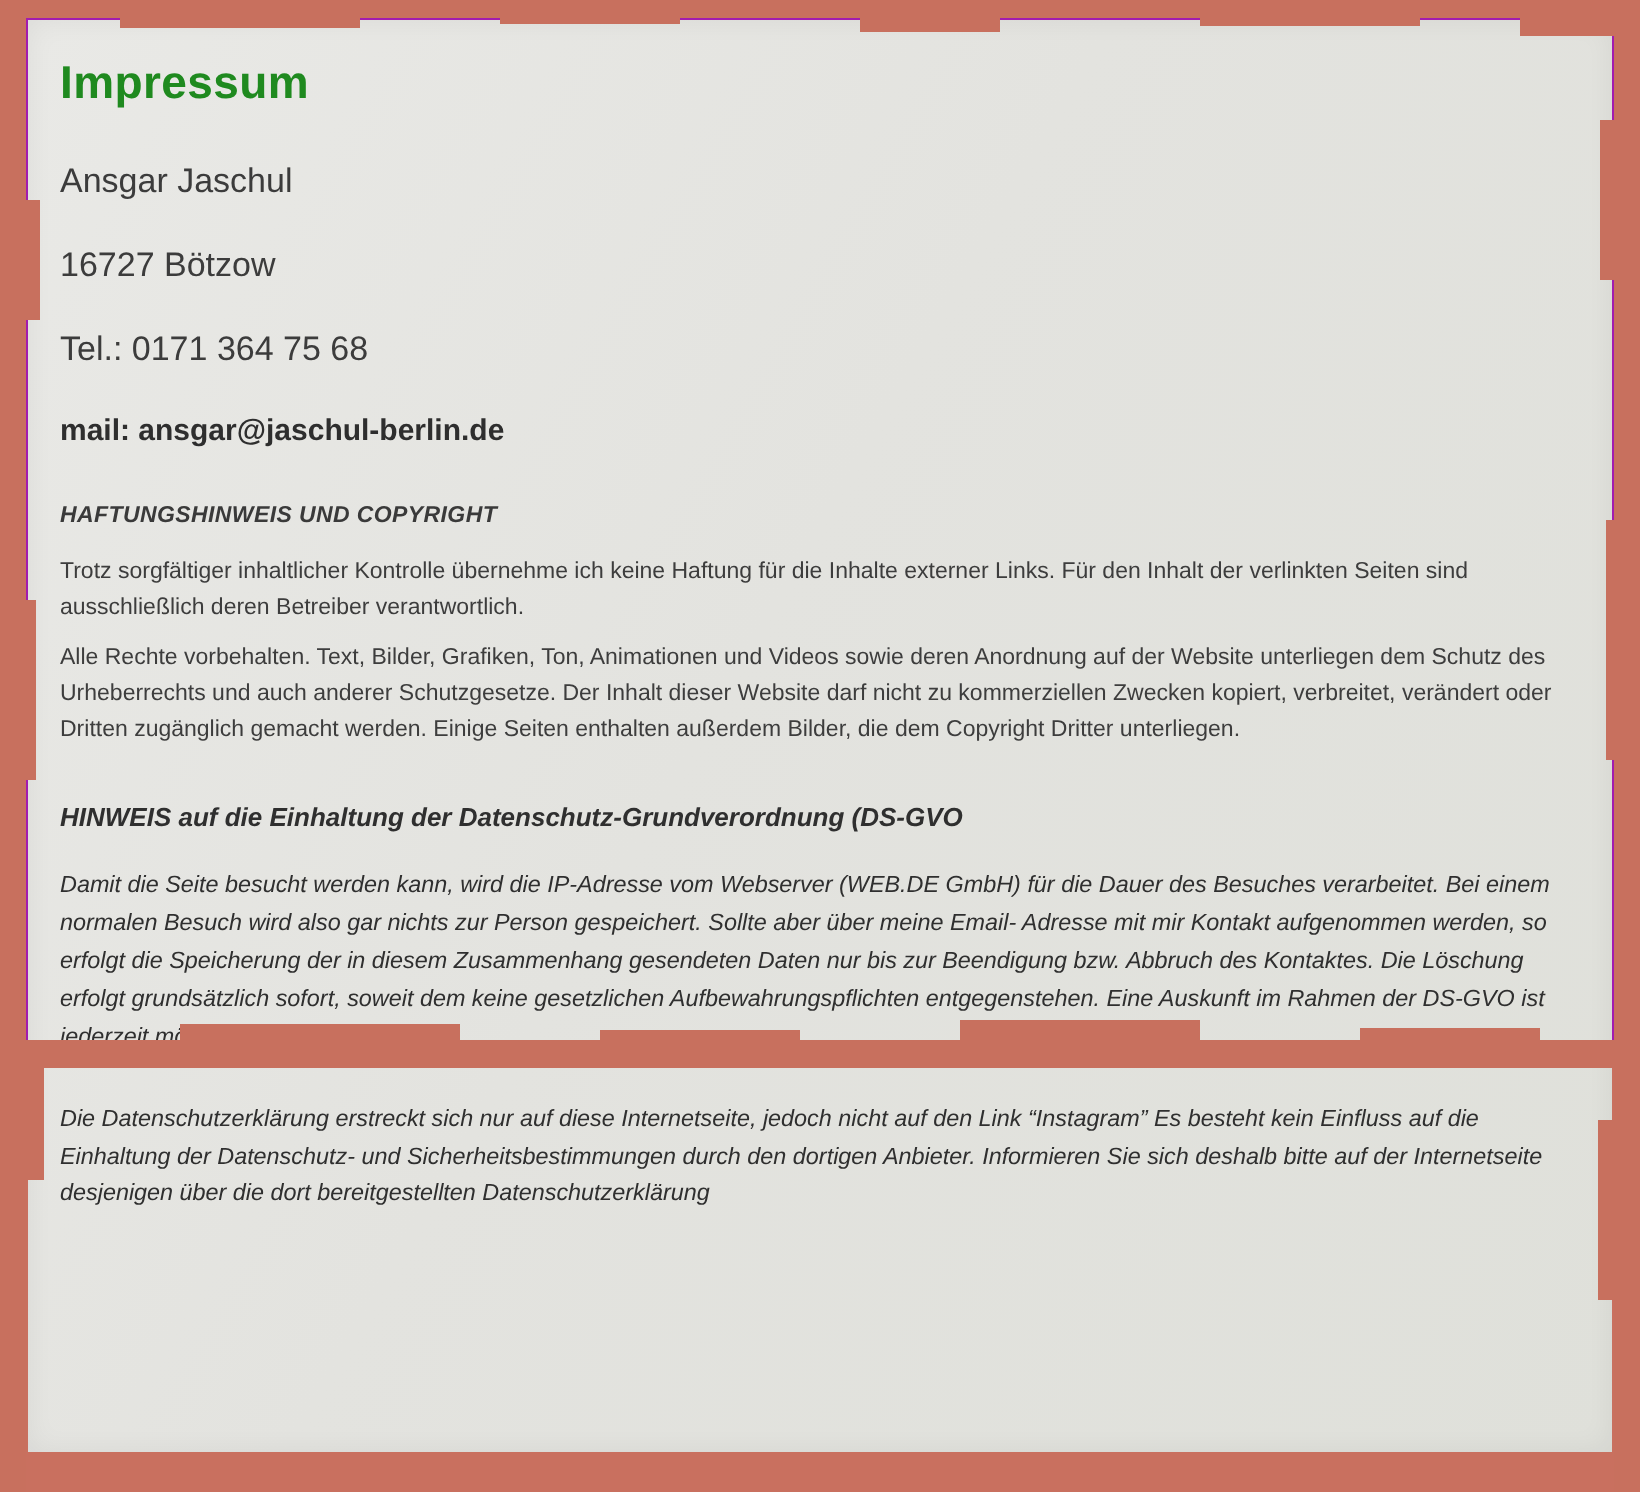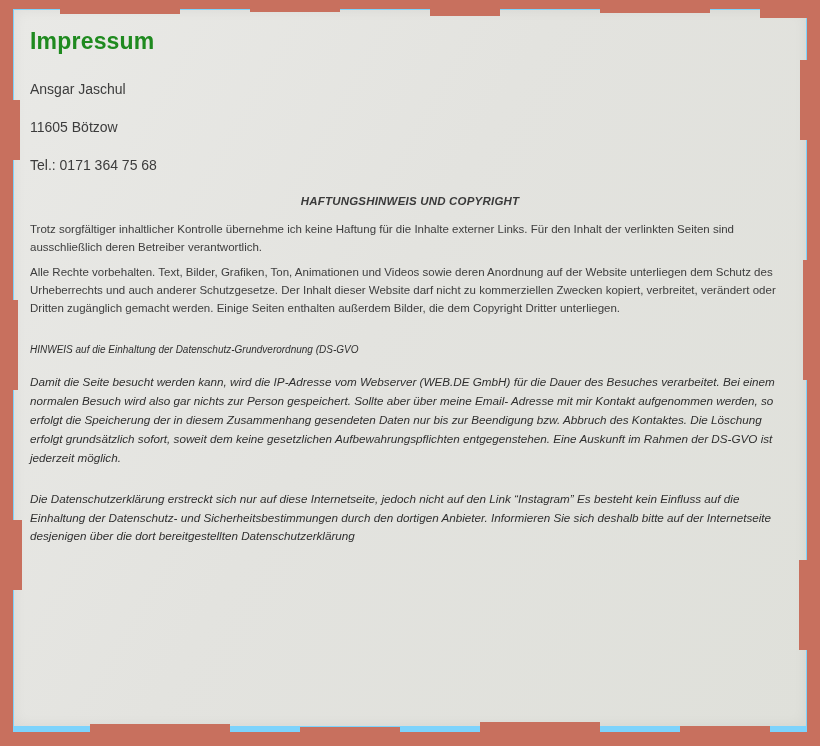--- a/index.html
+++ b/index.html
@@ -11,22 +11,22 @@
     height: 746px;
     background: #c9705f;
     font-family: "Liberation Sans", sans-serif;
     overflow: hidden;
   }
 
   
   #page {
     position: relative;
     width: 820px;
-    height: 746px;
-    background: #7dd3fc;
+    height: 534px;
+    background: #a21caf;
   }
 
   #paper {
     position: absolute;
     left: 14px;
     top: 10px;
     width: 792px;
     height: 716px;
     background: linear-gradient(120deg, #e9e9e6 0%, #e3e3df 45%, #dfe0da 100%);
     box-shadow: inset 0 0 14px rgba(0,0,0,0.06);
@@ -42,40 +42,39 @@
 
   h1.title {
     font-size: 23px;
     font-weight: bold;
     color: #1f8a1f;
     margin: 0 0 26px 0;
     letter-spacing: 0.2px;
   }
 
   .addr-line {
-    font-size: 14px;
+    font-size: 17px;
     color: #3c3c3c;
     margin: 0 0 22px 0;
   }
 
   .mail-line {
     font-size: 15px;
     font-weight: bold;
     color: #2e2e2e;
     margin: 0 0 28px 0;
   }
 
   .sec-head {
     font-size: 11.5px;
     font-weight: bold;
     font-style: italic;
     color: #3a3a3a;
     margin: 0 0 14px 0;
     letter-spacing: 0.2px;
-    text-align: center;
   }
 
   p.body-sm {
     font-size: 11.5px;
     line-height: 1.55;
     color: #3d3d3d;
     margin: 0 0 6px 0;
   }
 
   p.copyright {
@@ -85,22 +84,22 @@
   }
 
   p.rights {
     font-size: 11.5px;
     line-height: 1.6;
     color: #3d3d3d;
     margin: 0 0 26px 0;
   }
 
   .sec-head2 {
-    font-size: 10px;
-    font-weight: normal;
+    font-size: 13px;
+    font-weight: bold;
     font-style: italic;
     color: #2f2f2f;
     margin: 0 0 18px 0;
   }
 
   p.bold-italic {
     font-size: 11.7px;
     font-weight: normal;
     font-style: italic;
     line-height: 1.62;
@@ -118,23 +117,24 @@
 <body>
 
 <div id="page">
 
   <div id="paper">
     <div id="content">
 
       <h1 class="title">Impressum</h1>
 
       <p class="addr-line">Ansgar Jaschul</p>
-      <p class="addr-line">11605 Bötzow</p>
+      <p class="addr-line">16727 Bötzow</p>
       <p class="addr-line">Tel.: 0171 364 75 68</p>
 
+      <p class="mail-line">mail: ansgar@jaschul-berlin.de</p>
 
       <p class="sec-head">HAFTUNGSHINWEIS UND COPYRIGHT</p>
       <p class="body-sm">Trotz sorgfältiger inhaltlicher Kontrolle übernehme ich keine Haftung  für die Inhalte externer Links. Für den Inhalt der verlinkten Seiten  sind ausschließlich deren Betreiber verantwortlich.</p>
 
 
       <p class="rights">Alle Rechte vorbehalten. Text,  Bilder, Grafiken,  Ton, Animationen  und Videos sowie deren Anordnung  auf der  Website unterliegen  dem Schutz des  Urheberrechts   und  auch  anderer Schutzgesetze. Der  Inhalt dieser Website darf nicht zu kommerziellen Zwecken kopiert, verbreitet, verändert oder Dritten zugänglich gemacht werden.  Einige  Seiten enthalten außerdem  Bilder, die dem Copyright Dritter unterliegen.</p>
 
       <p class="sec-head2">HINWEIS auf die Einhaltung der Datenschutz-Grundverordnung   (DS-GVO</p>
 
       <p class="bold-italic">Damit die Seite besucht werden kann, wird die IP-Adresse vom Webserver (WEB.DE GmbH) für die Dauer des Besuches verarbeitet. Bei einem normalen Besuch wird also gar nichts zur Person gespeichert. Sollte aber über meine  Email- Adresse mit mir Kontakt aufgenommen werden, so erfolgt die  Speicherung der in diesem Zusammenhang gesendeten Daten nur bis zur  Beendigung bzw. Abbruch des Kontaktes. Die Löschung erfolgt  grundsätzlich sofort, soweit dem keine gesetzlichen  Aufbewahrungspflichten entgegenstehen.  Eine Auskunft im Rahmen der  DS-GVO ist jederzeit möglich.</p>

